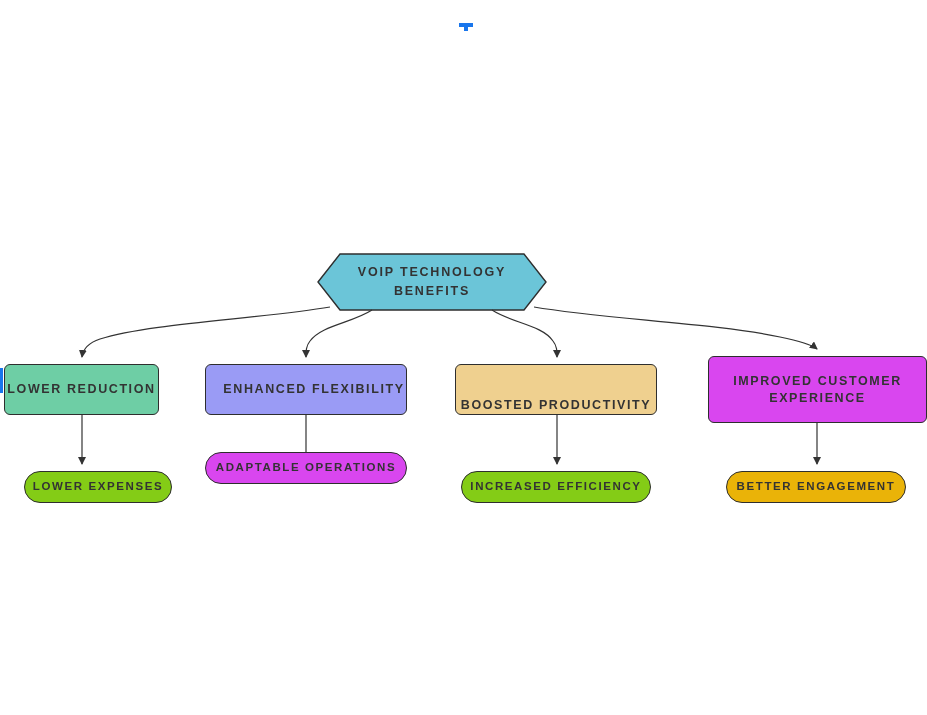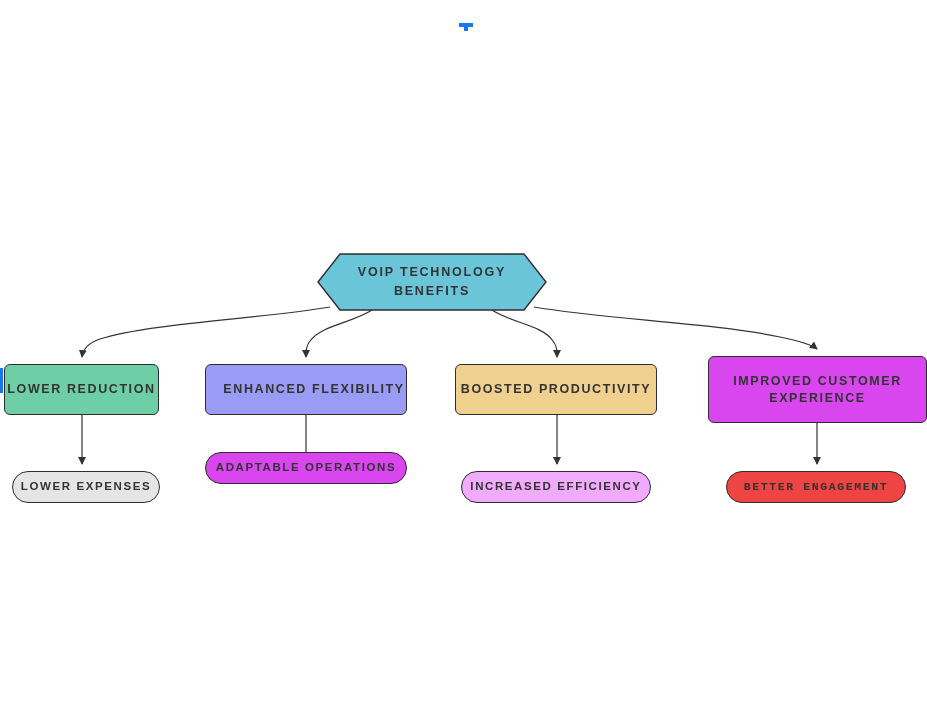--- a/index.html
+++ b/index.html
@@ -32,29 +32,29 @@
     position:absolute;left:0;top:0;width:228px;height:56px;
     display:flex;align-items:center;justify-content:center;
     color:#333333;font-weight:bold;font-size:12.5px;letter-spacing:1.8px;
     line-height:1.5;text-align:center;
   }
 
   
   .box{border-radius:6px;font-size:12.5px;}
   .box1{left:4px;top:341px;width:155px;height:51px;background:#6ecea5;}
   .box2{left:205px;top:341px;width:202px;height:51px;background:#9a9bf5;padding-left:16px;}
-  .box3{left:455px;top:341px;width:202px;height:51px;background:#efd08f;}
+  .box3{left:455px;top:341px;width:202px;height:51px;background:#efd08f;align-items:flex-end;}
   .box4{left:708px;top:333px;width:219px;height:67px;background:#d946ef;}
 
   
   .leaf{border-radius:999px;font-size:11.5px;height:32px;}
-  .leaf1{left:12px;top:448px;width:148px;background:#e5e5e5;}
+  .leaf1{left:24px;top:448px;width:148px;background:#84cc16;}
   .leaf2{left:205px;top:429px;width:202px;background:#d946ef;}
-  .leaf3{left:461px;top:448px;width:190px;background:#f0abfc;}
-  .leaf4{left:726px;top:448px;width:180px;background:#ef4444;font-family:Liberation Mono, monospace;}
+  .leaf3{left:461px;top:448px;width:190px;background:#84cc16;}
+  .leaf4{left:726px;top:448px;width:180px;background:#eab308;}
 
   
   .marker{position:absolute;background:#1976ec;}
   .marker-top{left:459px;top:0px;width:14px;height:4px;}
   .marker-top-stem{left:464px;top:0px;width:4px;height:8px;}
   .marker-left{left:0px;top:345px;width:3px;height:25px;}
   .marker-bottom-left{left:0px;top:707px;width:5px;height:5px;}
   .marker-bottom{left:458px;top:710px;width:21px;height:5px;}
 </style>
 </head>

